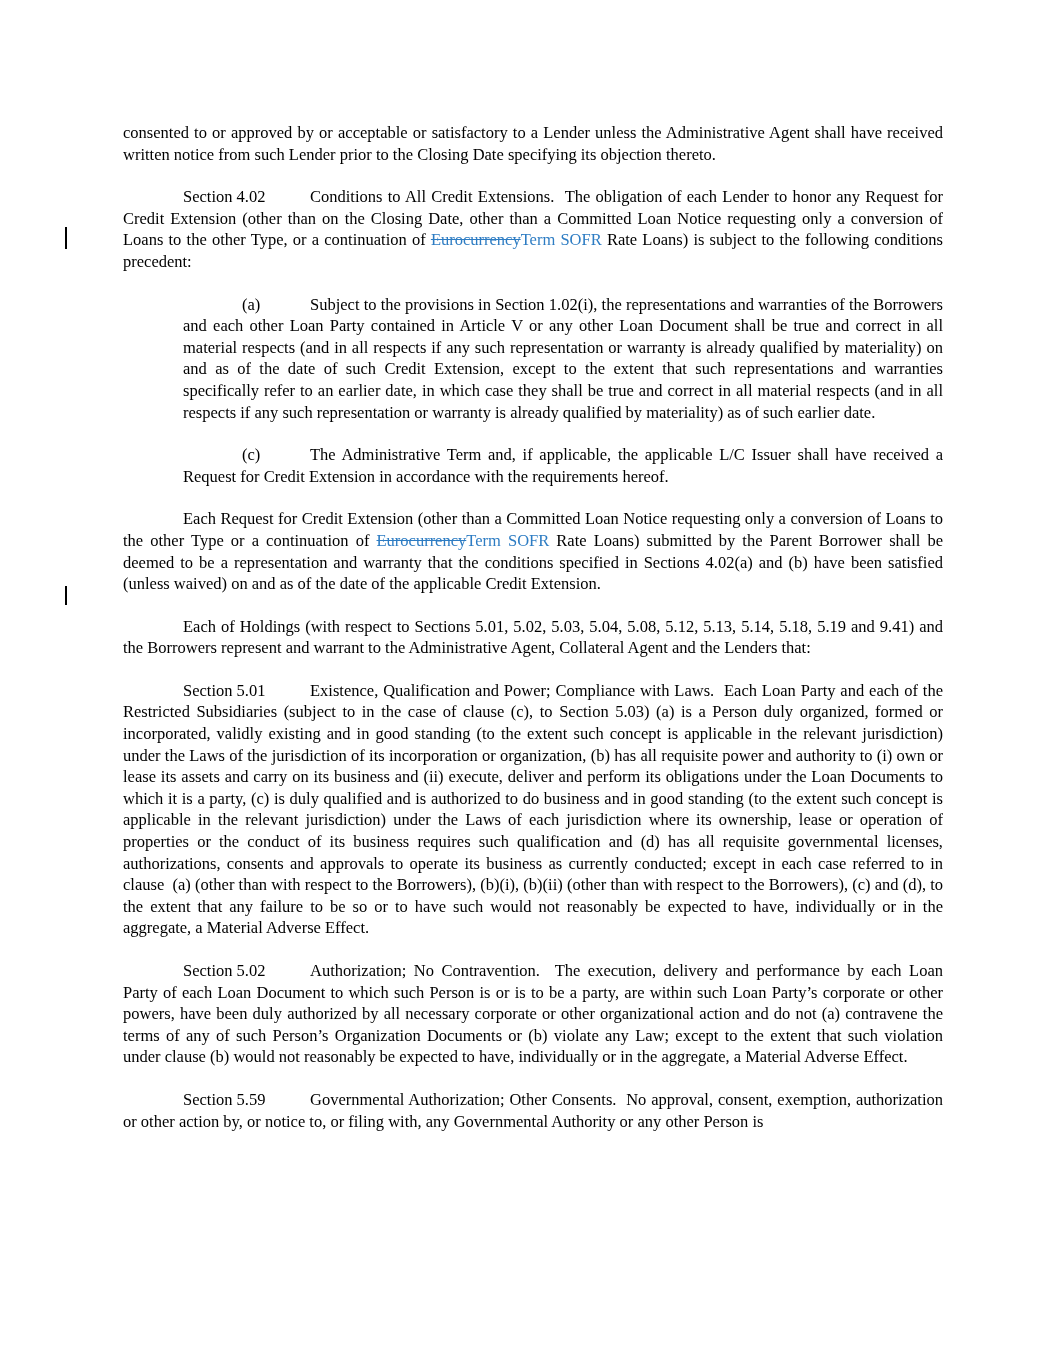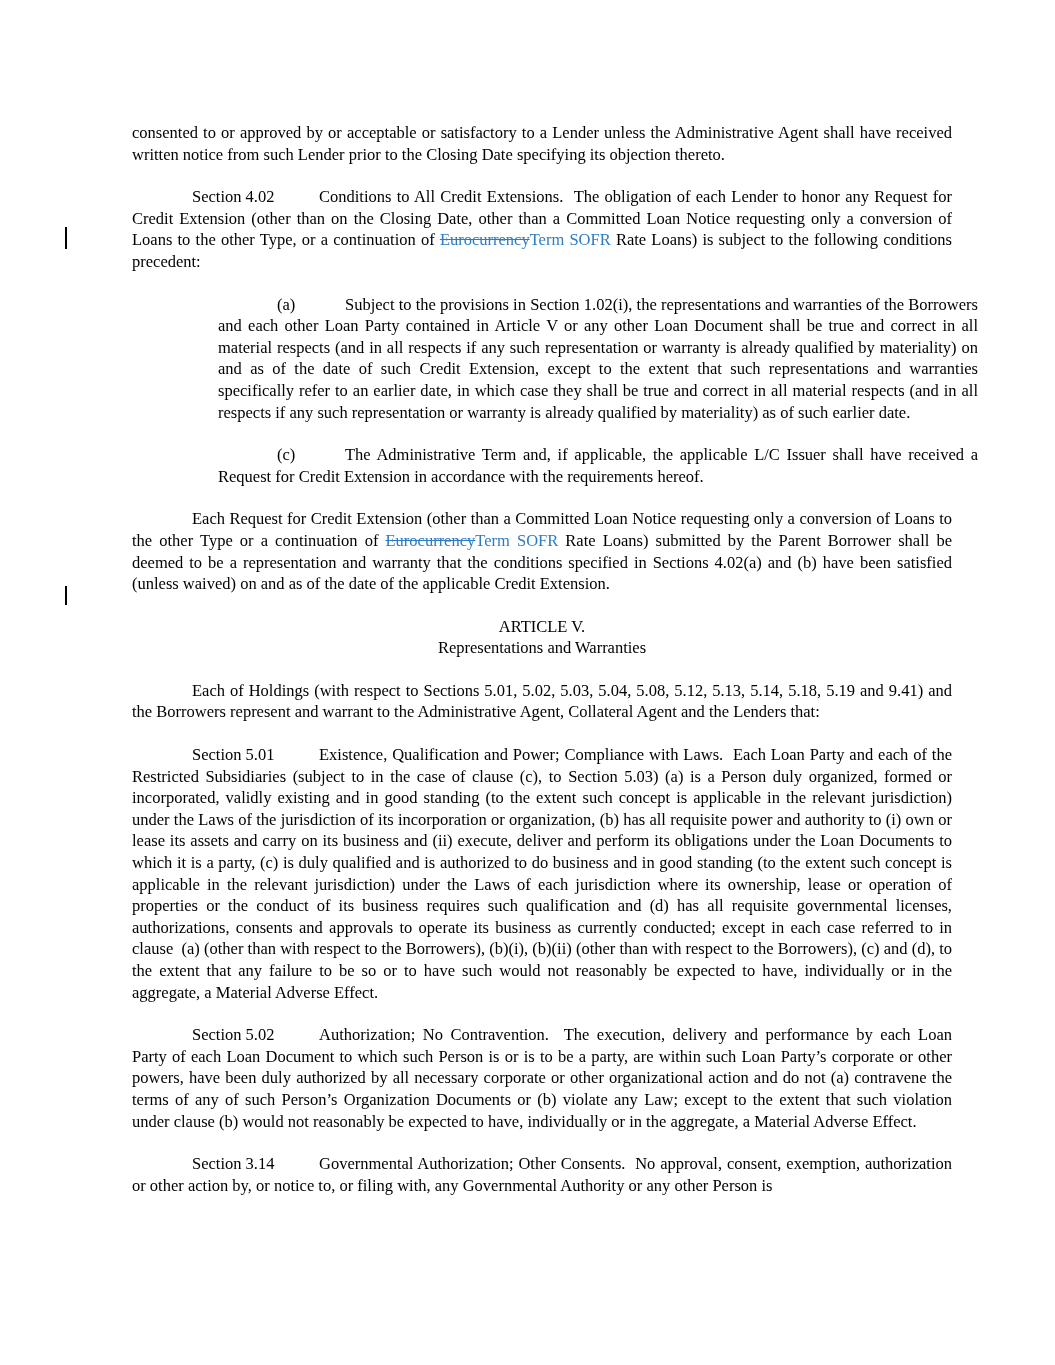--- a/index.html
+++ b/index.html
@@ -13,31 +13,31 @@
     height: 1365px;
     background: var(--page-background, #ffffff);
     color: var(--text, #000000);
     font-family: "Liberation Serif", "DejaVu Serif", serif;
     font-size: 16.5px;
     line-height: 21.6px;
     overflow: hidden;
   }
   .content {
     position: absolute;
-    left: 132px;
+    left: 123px;
     top: 122px;
     width: 820px;
   }
   .para {
     margin: 0 0 21px 0;
     text-align: justify;
   }
   .para.indent { text-indent: 60px; }
   .sub-para {
-    margin-left: 86px;
+    margin-left: 60px;
     width: 760px;
     text-indent: 59px;
   }
   .sec-label {
     display: inline-block;
     width: 127px;
     text-indent: 0;
   }
   .clause-label {
     display: inline-block;
@@ -78,27 +78,23 @@
 
     <p class="para indent"><span class="sec-label">Section 4.02</span><span class="u">Conditions to All Credit Extensions</span><span>.&nbsp; The obligation of each Lender to honor any Request for Credit Extension (other than on the Closing Date, other than a Committed Loan Notice requesting only a conversion of Loans to the other Type, or a continuation of </span><span class="del">Eurocurrency</span><span class="ins">Term SOFR</span><span> Rate Loans) is subject to the following conditions precedent:</span></p>
 
     <p class="para sub-para"><span class="clause-label">(a)</span><span>Subject to the provisions in Section 1.02(i), the representations and warranties of the Borrowers and each other Loan Party contained in Article V or any other Loan Document shall be true and correct in all material respects (and in all respects if any such representation or warranty is already qualified by materiality) on and as of the date of such Credit Extension, except to the extent that such representations and warranties specifically refer to an earlier date, in which case they shall be true and correct in all material respects (and in all respects if any such representation or warranty is already qualified by materiality) as of such earlier date.</span></p>
 
 
     <p class="para sub-para"><span class="clause-label">(c)</span><span>The Administrative Term and, if applicable, the applicable L/C Issuer shall have received a Request for Credit Extension in accordance with the requirements hereof.</span></p>
 
     <p class="para indent"><span>Each Request for Credit Extension (other than a Committed Loan Notice requesting only a conversion of Loans to the other Type or a continuation of </span><span class="del">Eurocurrency</span><span class="ins">Term SOFR</span><span> Rate Loans) submitted by the Parent Borrower shall be deemed to be a representation and warranty that the conditions specified in Sections 4.02(a) and (b) have been satisfied (unless waived) on and as of the date of the applicable Credit Extension.</span></p>
 
-    <div class="article-heading">
-      <div>ARTICLE V.</div>
-      <div class="u">Representations and Warranties</div>
-    </div>
 
     <p class="para indent">Each of Holdings (with respect to Sections 5.01, 5.02, 5.03, 5.04, 5.08, 5.12, 5.13, 5.14, 5.18, 5.19 and 9.41) and the Borrowers represent and warrant to the Administrative Agent, Collateral Agent and the Lenders that:</p>
 
     <p class="para indent"><span class="sec-label">Section 5.01</span><span class="u">Existence, Qualification and Power; Compliance with Laws</span><span>.&nbsp; Each Loan Party and each of the Restricted Subsidiaries (subject to in the case of clause (c), to Section 5.03) (a) is a Person duly organized, formed or incorporated, validly existing and in good standing (to the extent such concept is applicable in the relevant jurisdiction) under the Laws of the jurisdiction of its incorporation or organization, (b) has all requisite power and authority to (i) own or lease its assets and carry on its business and (ii) execute, deliver and perform its obligations under the Loan Documents to which it is a party, (c) is duly qualified and is authorized to do business and in good standing (to the extent such concept is applicable in the relevant jurisdiction) under the Laws of each jurisdiction where its ownership, lease or operation of properties or the conduct of its business requires such qualification and (d) has all requisite governmental licenses, authorizations, consents and approvals to operate its business as currently conducted; except in each case referred to in clause&nbsp; (a) (other than with respect to the Borrowers), (b)(i), (b)(ii) (other than with respect to the Borrowers), (c) and (d), to the extent that any failure to be so or to have such would not reasonably be expected to have, individually or in the aggregate, a Material Adverse Effect.</span></p>
 
     <p class="para indent"><span class="sec-label">Section 5.02</span><span class="u">Authorization; No Contravention</span><span>.&nbsp; The execution, delivery and performance by each Loan Party of each Loan Document to which such Person is or is to be a party, are within such Loan Party’s corporate or other powers, have been duly authorized by all necessary corporate or other organizational action and do not (a) contravene the terms of any of such Person’s Organization Documents or (b) violate any Law; except to the extent that such violation under clause (b) would not reasonably be expected to have, individually or in the aggregate, a Material Adverse Effect.</span></p>
 
-    <p class="para indent"><span class="sec-label">Section 3.14</span><span class="u">Governmental Authorization; Other Consents</span><span>.&nbsp; No approval, consent, exemption, authorization or other action by, or notice to, or filing with, any Governmental Authority or any other Person is</span></p>
+    <p class="para indent"><span class="sec-label">Section 5.59</span><span class="u">Governmental Authorization; Other Consents</span><span>.&nbsp; No approval, consent, exemption, authorization or other action by, or notice to, or filing with, any Governmental Authority or any other Person is</span></p>
 
   </div>
 </div>
 
 </body></html>

